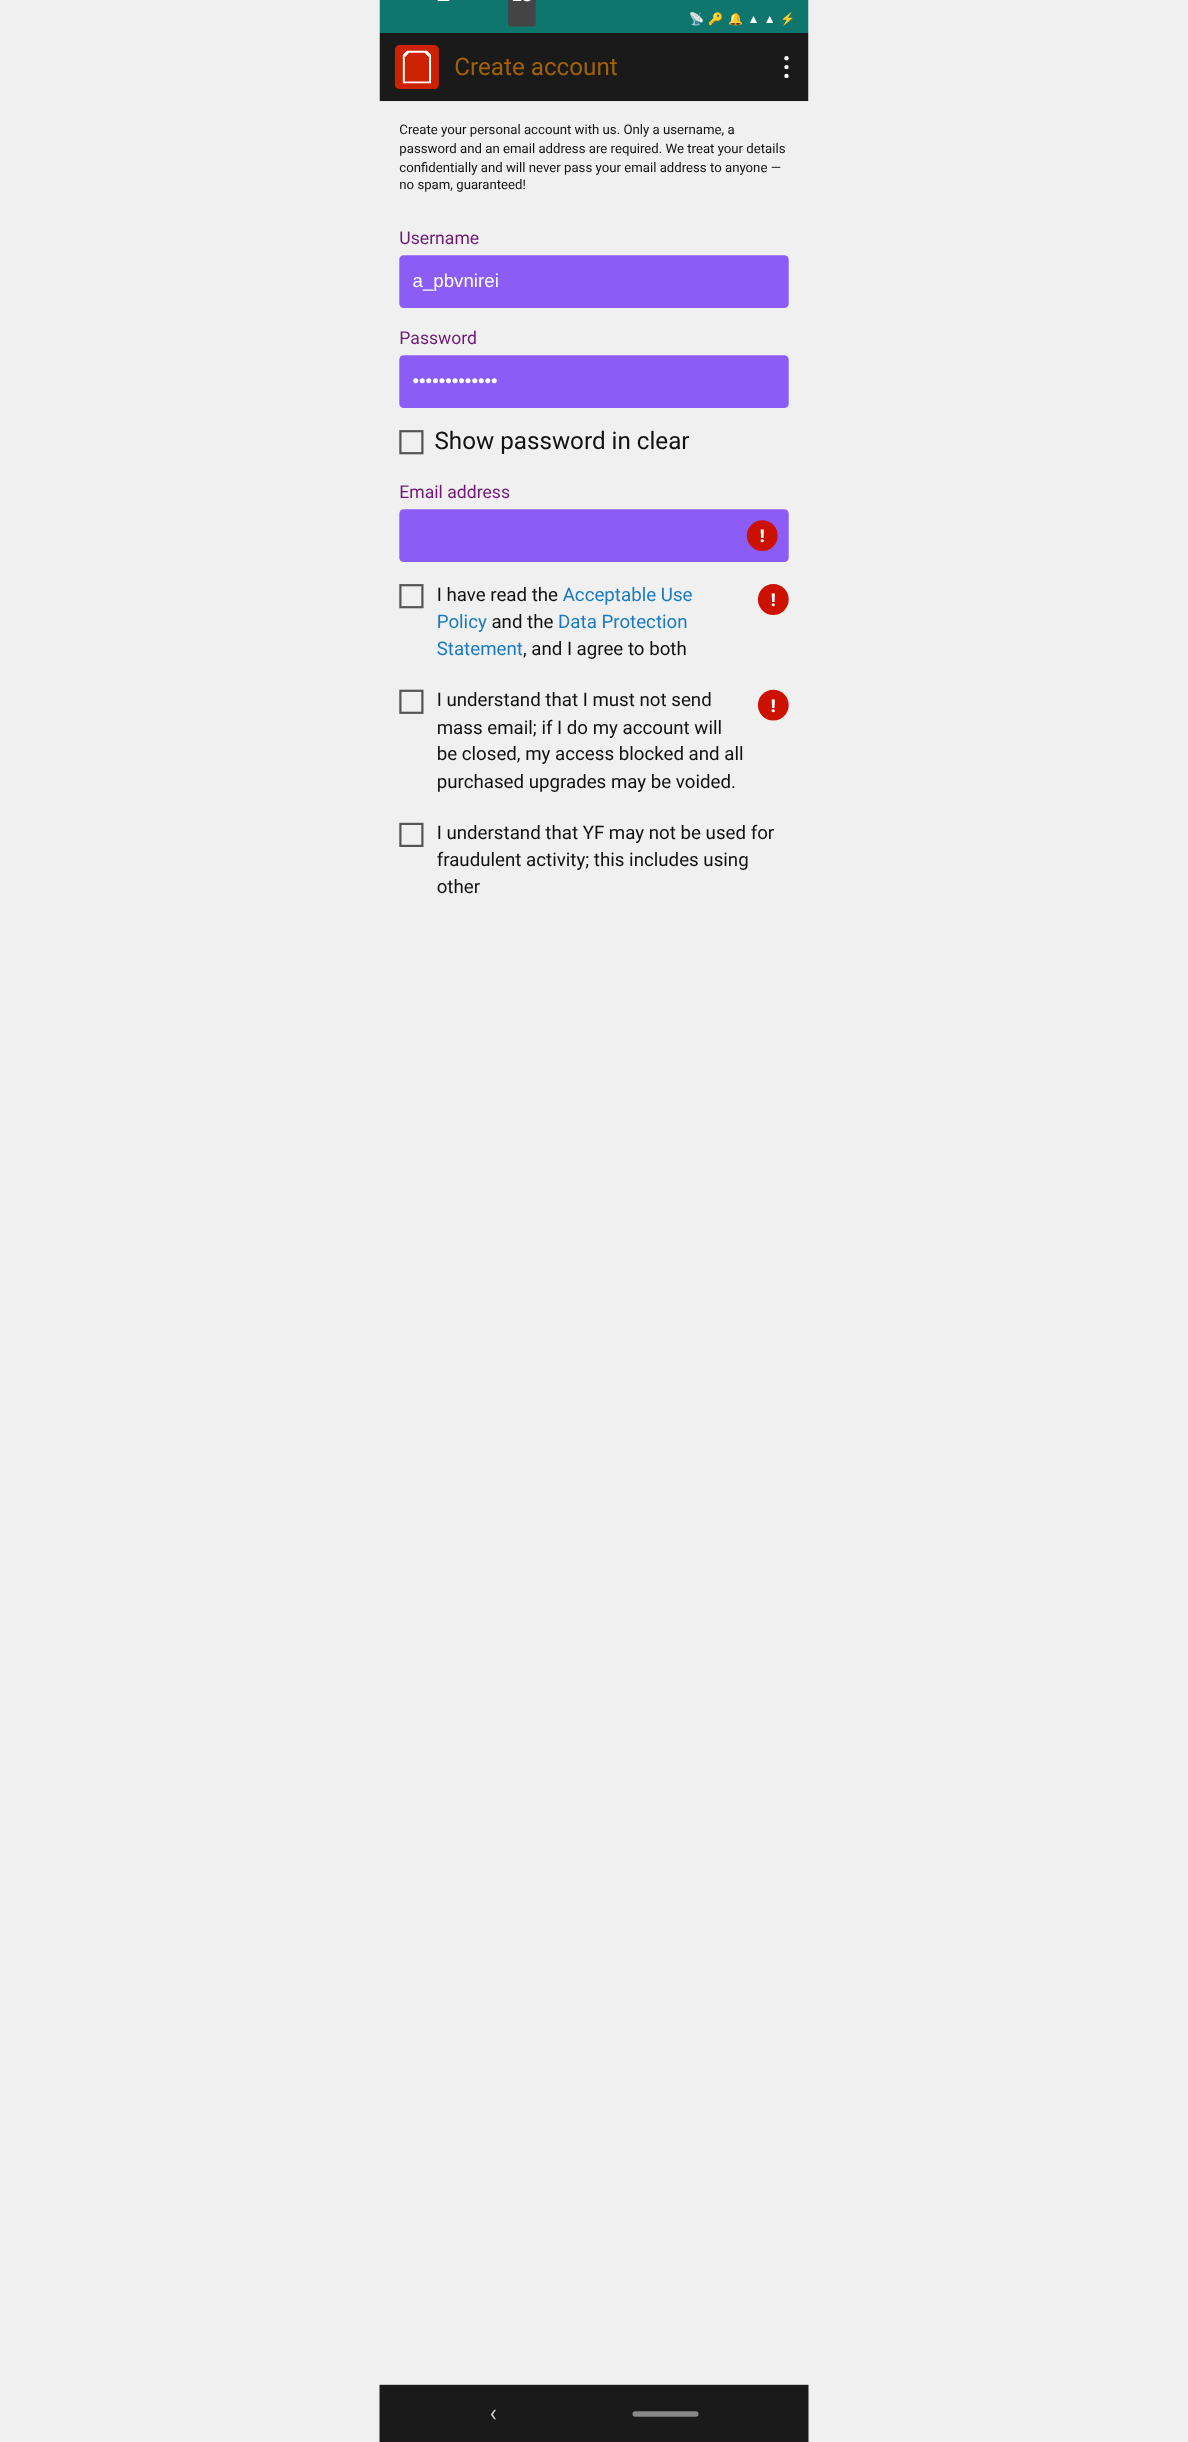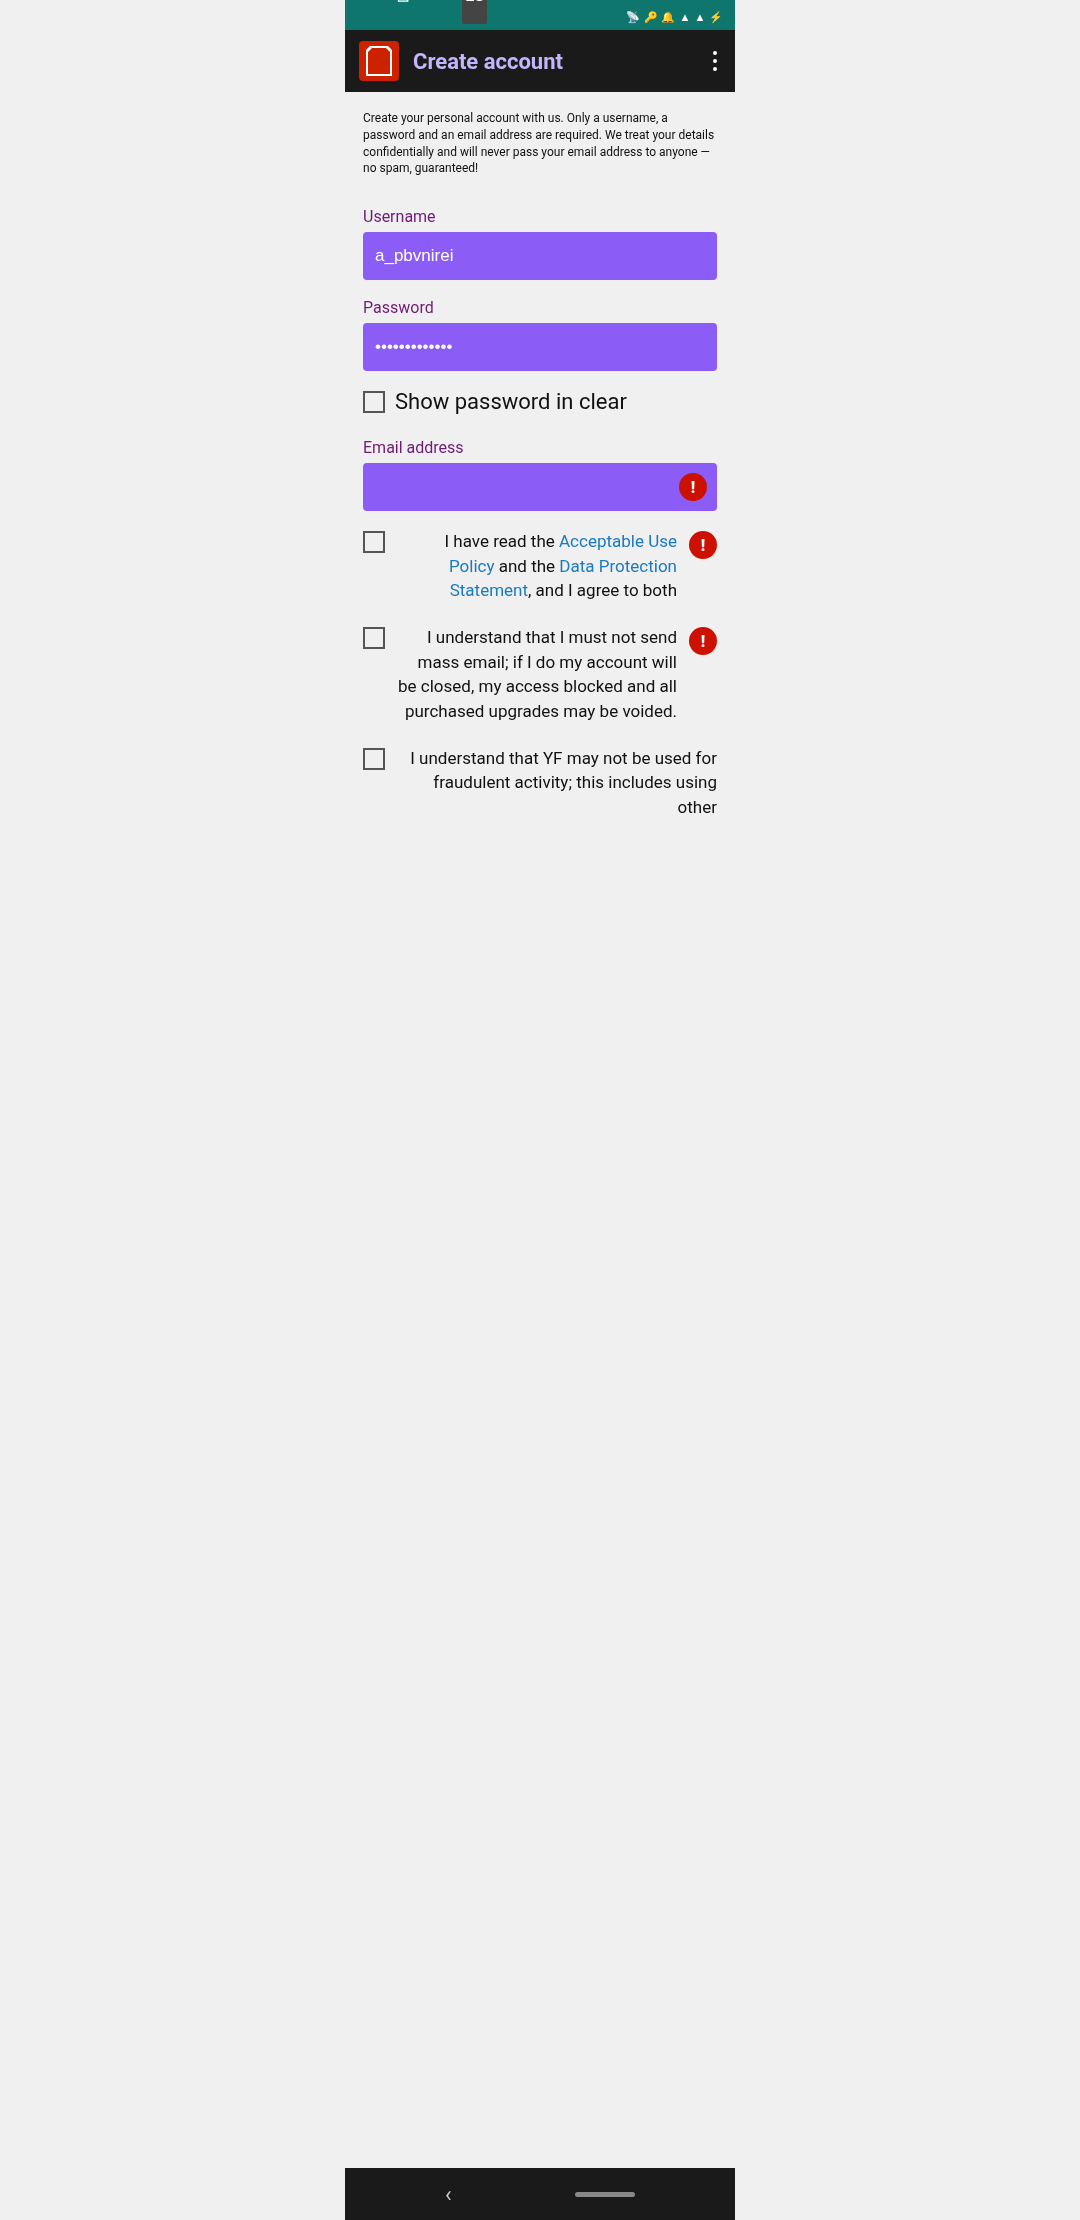--- a/index.html
+++ b/index.html
@@ -70,23 +70,23 @@
       background: #cc2200;
       border-radius: 4px;
       display: flex;
       align-items: center;
       justify-content: center;
       flex-shrink: 0;
     }
 
     .app-bar-title {
       font-size: 22px;
-      font-weight: 700;
+      font-weight: 400;
       flex: 1;
-      color: #c4b5fd;
+      color: #a16207;
     }
 
     .app-bar-menu {
       display: flex;
       flex-direction: column;
       gap: 4px;
       cursor: pointer;
       padding: 4px;
     }
 
@@ -186,21 +186,20 @@
       justify-content: center;
       color: #fff;
       font-weight: 900;
       font-size: 16px;
     }
 
     
     .agreement-section {
       margin-top: 0;
       padding-bottom: 20px;
-      text-align: right;
     }
 
     .agreement-row {
       display: flex;
       align-items: flex-start;
       gap: 12px;
       margin-bottom: 22px;
       position: relative;
     }
 

